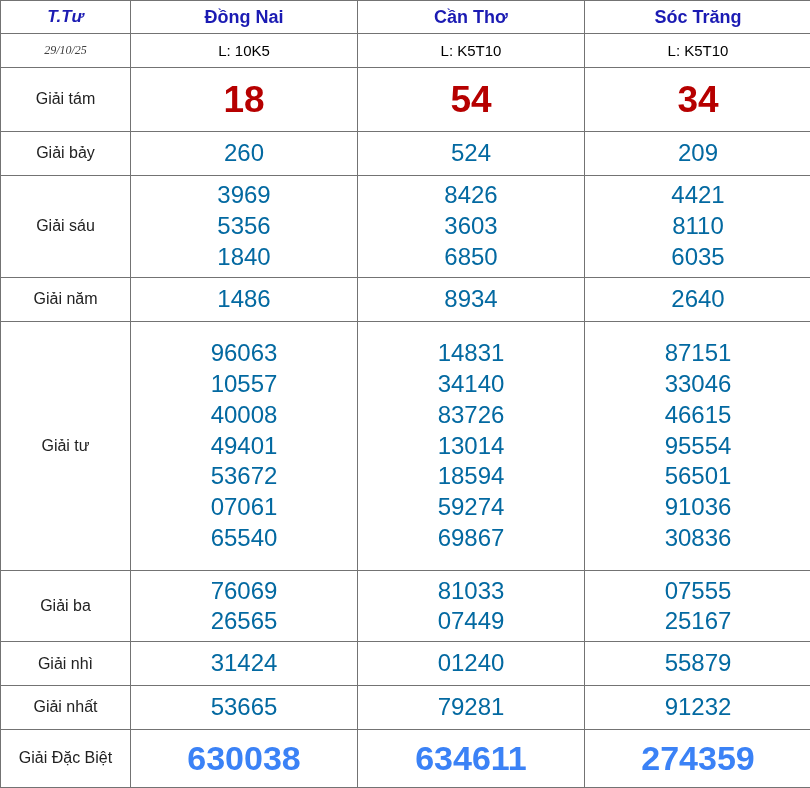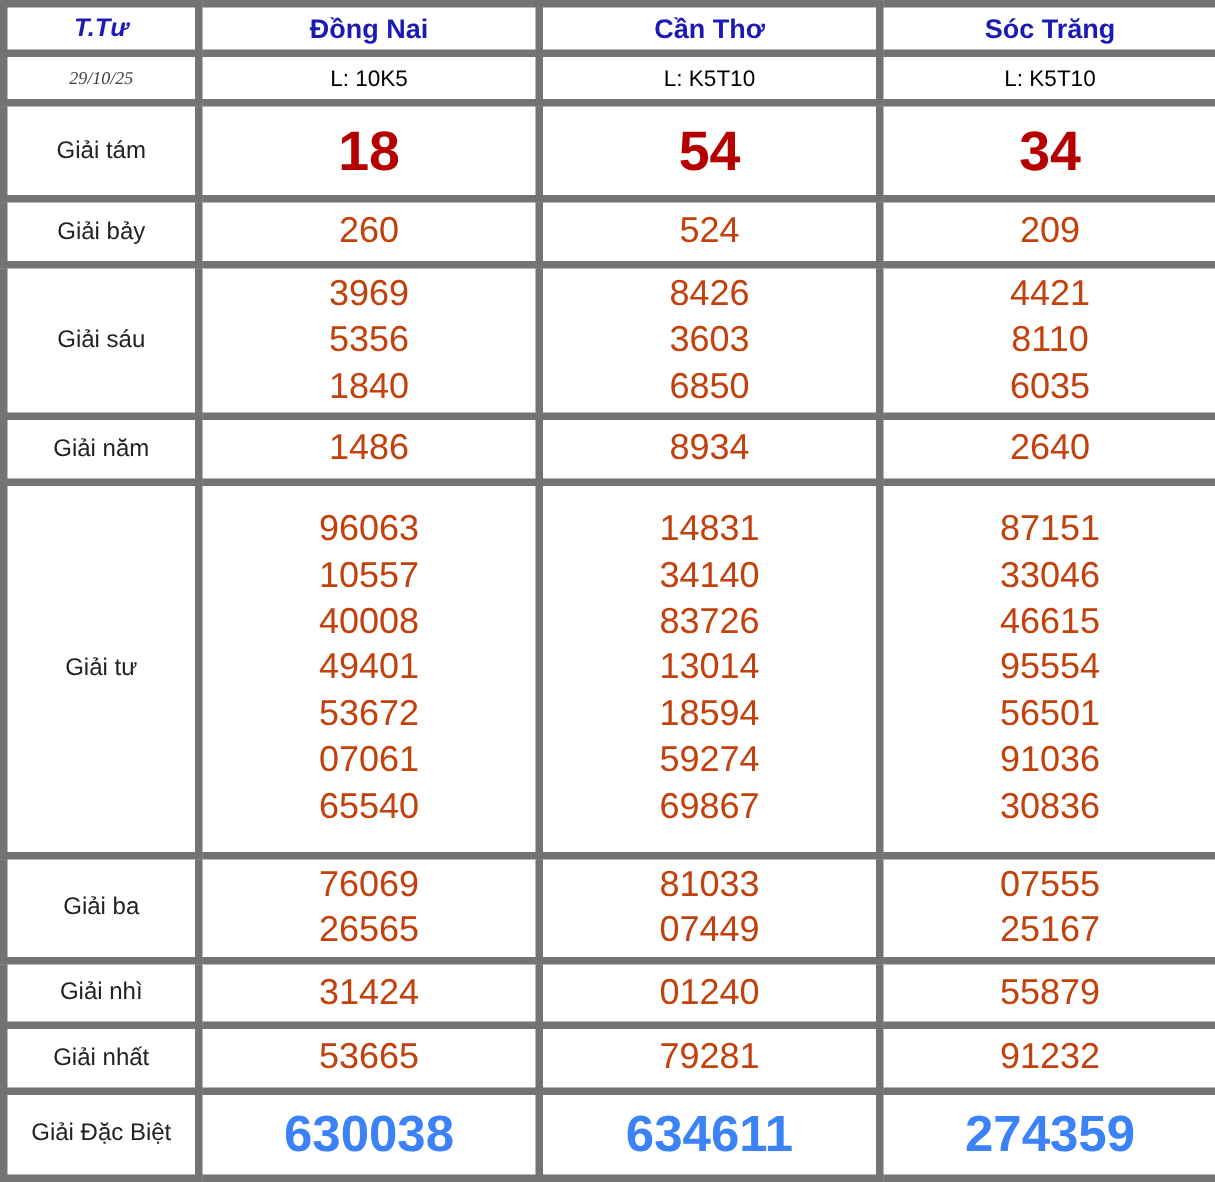--- a/index.html
+++ b/index.html
@@ -13,21 +13,21 @@
     font-family: "Liberation Sans", sans-serif;
     color: #333333;
   }
   .lottery-table {
     width: 810px;
     height: 788px;
     border-collapse: collapse;
     table-layout: fixed;
   }
   .lottery-table td, .lottery-table th {
-    border: 5px solid #737373;
+    border: 1px solid #737373;
     text-align: center;
     vertical-align: middle;
     padding: 0;
   }
   
   col.c-label { width: 130px; }
   col.c-prov  { width: 227px; }
 
   
   .hdr {
@@ -58,21 +58,21 @@
     color: #000000;
   }
   
   .row-label {
     font-size: 16px;
     color: #222222;
   }
   
   .num {
     font-size: 24px;
-    color: #c2410c;
+    color: #0369a1;
     line-height: 1.28;
     font-weight: normal;
   }
   .num-line { display: block; }
 
   
   .g8 .num {
     font-size: 37px;
     color: #b60000;
     font-weight: bold;

